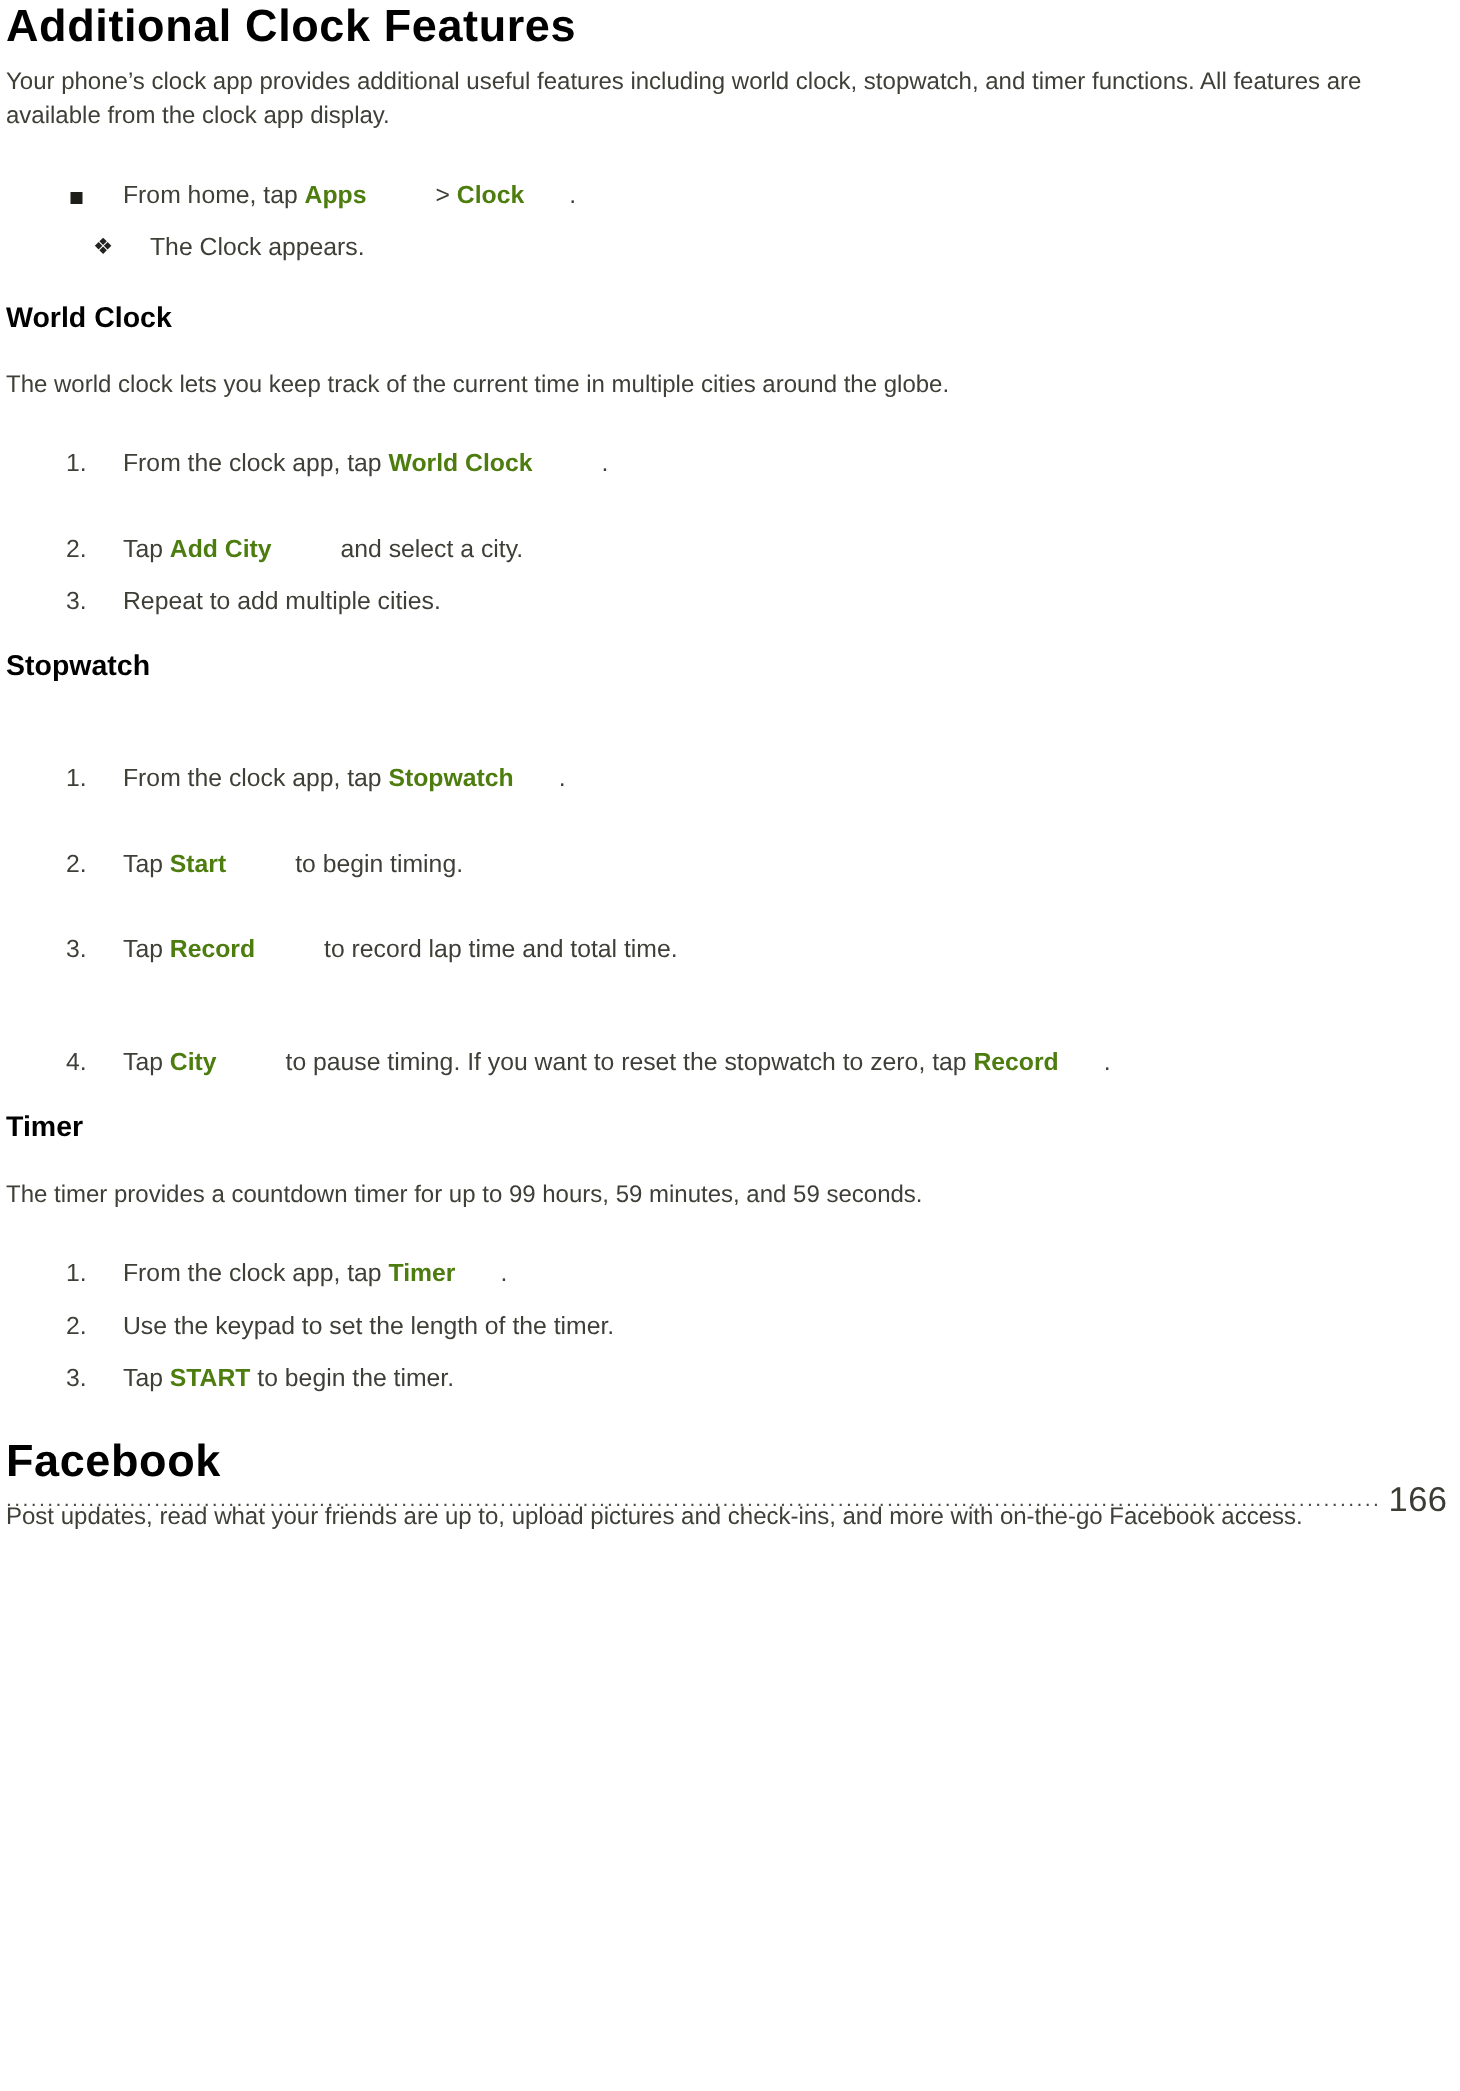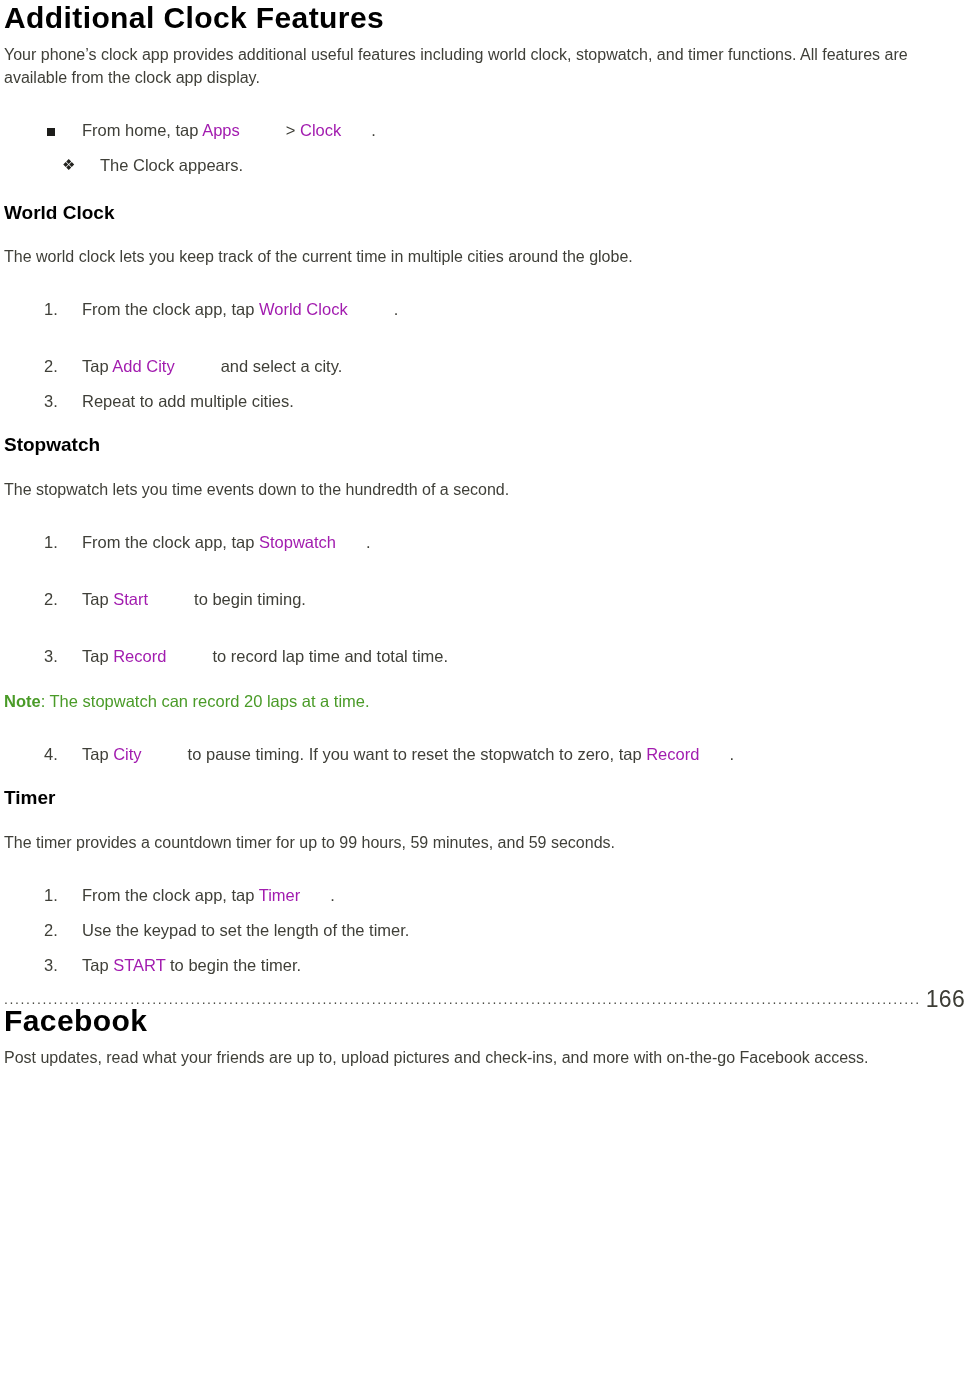--- a/index.html
+++ b/index.html
@@ -113,22 +113,22 @@
     top: 0;
     font-size: 16.5px;
     line-height: 23px;
     color: #3f3f38;
   }
 
   li.gap-after { margin-bottom: 34px; }
   li.gap-small { margin-bottom: 12px; }
 
   b, .bold {
-    font-weight: normal;
-    color: #a21caf;
+    font-weight: bold;
+    color: #4d7c0f;
     text-align: right;
   }
 
   
   .icon-gap {
     display: inline-block;
     width: 46px;
     height: 14px;
     vertical-align: middle;
   }
@@ -226,42 +226,40 @@
       <span>Repeat to add multiple cities.</span>
     </li>
   </ol>
 
   <div class="spacer-22"></div>
 
   <h2 class="title-2">Stopwatch</h2>
 
   <div class="spacer-22"></div>
 
-  <p class="para">The stopwatch lets you time events down to the hundredth of a second.</p>
 
   <div class="spacer-30"></div>
 
   <ol class="num-list">
     <li class="num-item gap-after">
       <span class="num-marker">1.</span>
       <span>From the clock app, tap </span><b>Stopwatch</b><span class="icon-gap narrow"></span><span>.</span>
     </li>
     <li class="num-item gap-after">
       <span class="num-marker">2.</span>
       <span>Tap </span><b>Start</b><span class="icon-gap"></span><span>to begin timing.</span>
     </li>
     <li class="num-item">
       <span class="num-marker">3.</span>
       <span>Tap </span><b>Record</b><span class="icon-gap"></span><span>to record lap time and total time.</span>
     </li>
   </ol>
 
   <div class="spacer-22"></div>
 
-  <p class="note-line"><span class="note-label">Note</span><span>: The stopwatch can record 20 laps at a time.</span></p>
 
   <div class="spacer-30"></div>
 
   <ol class="num-list">
     <li class="num-item">
       <span class="num-marker">4.</span>
       <span>Tap </span><b>City</b><span class="icon-gap"></span><span>to pause timing. If you want to reset the stopwatch to zero, tap </span><b>Record</b><span class="icon-gap narrow"></span><span>.</span>
     </li>
   </ol>
 

